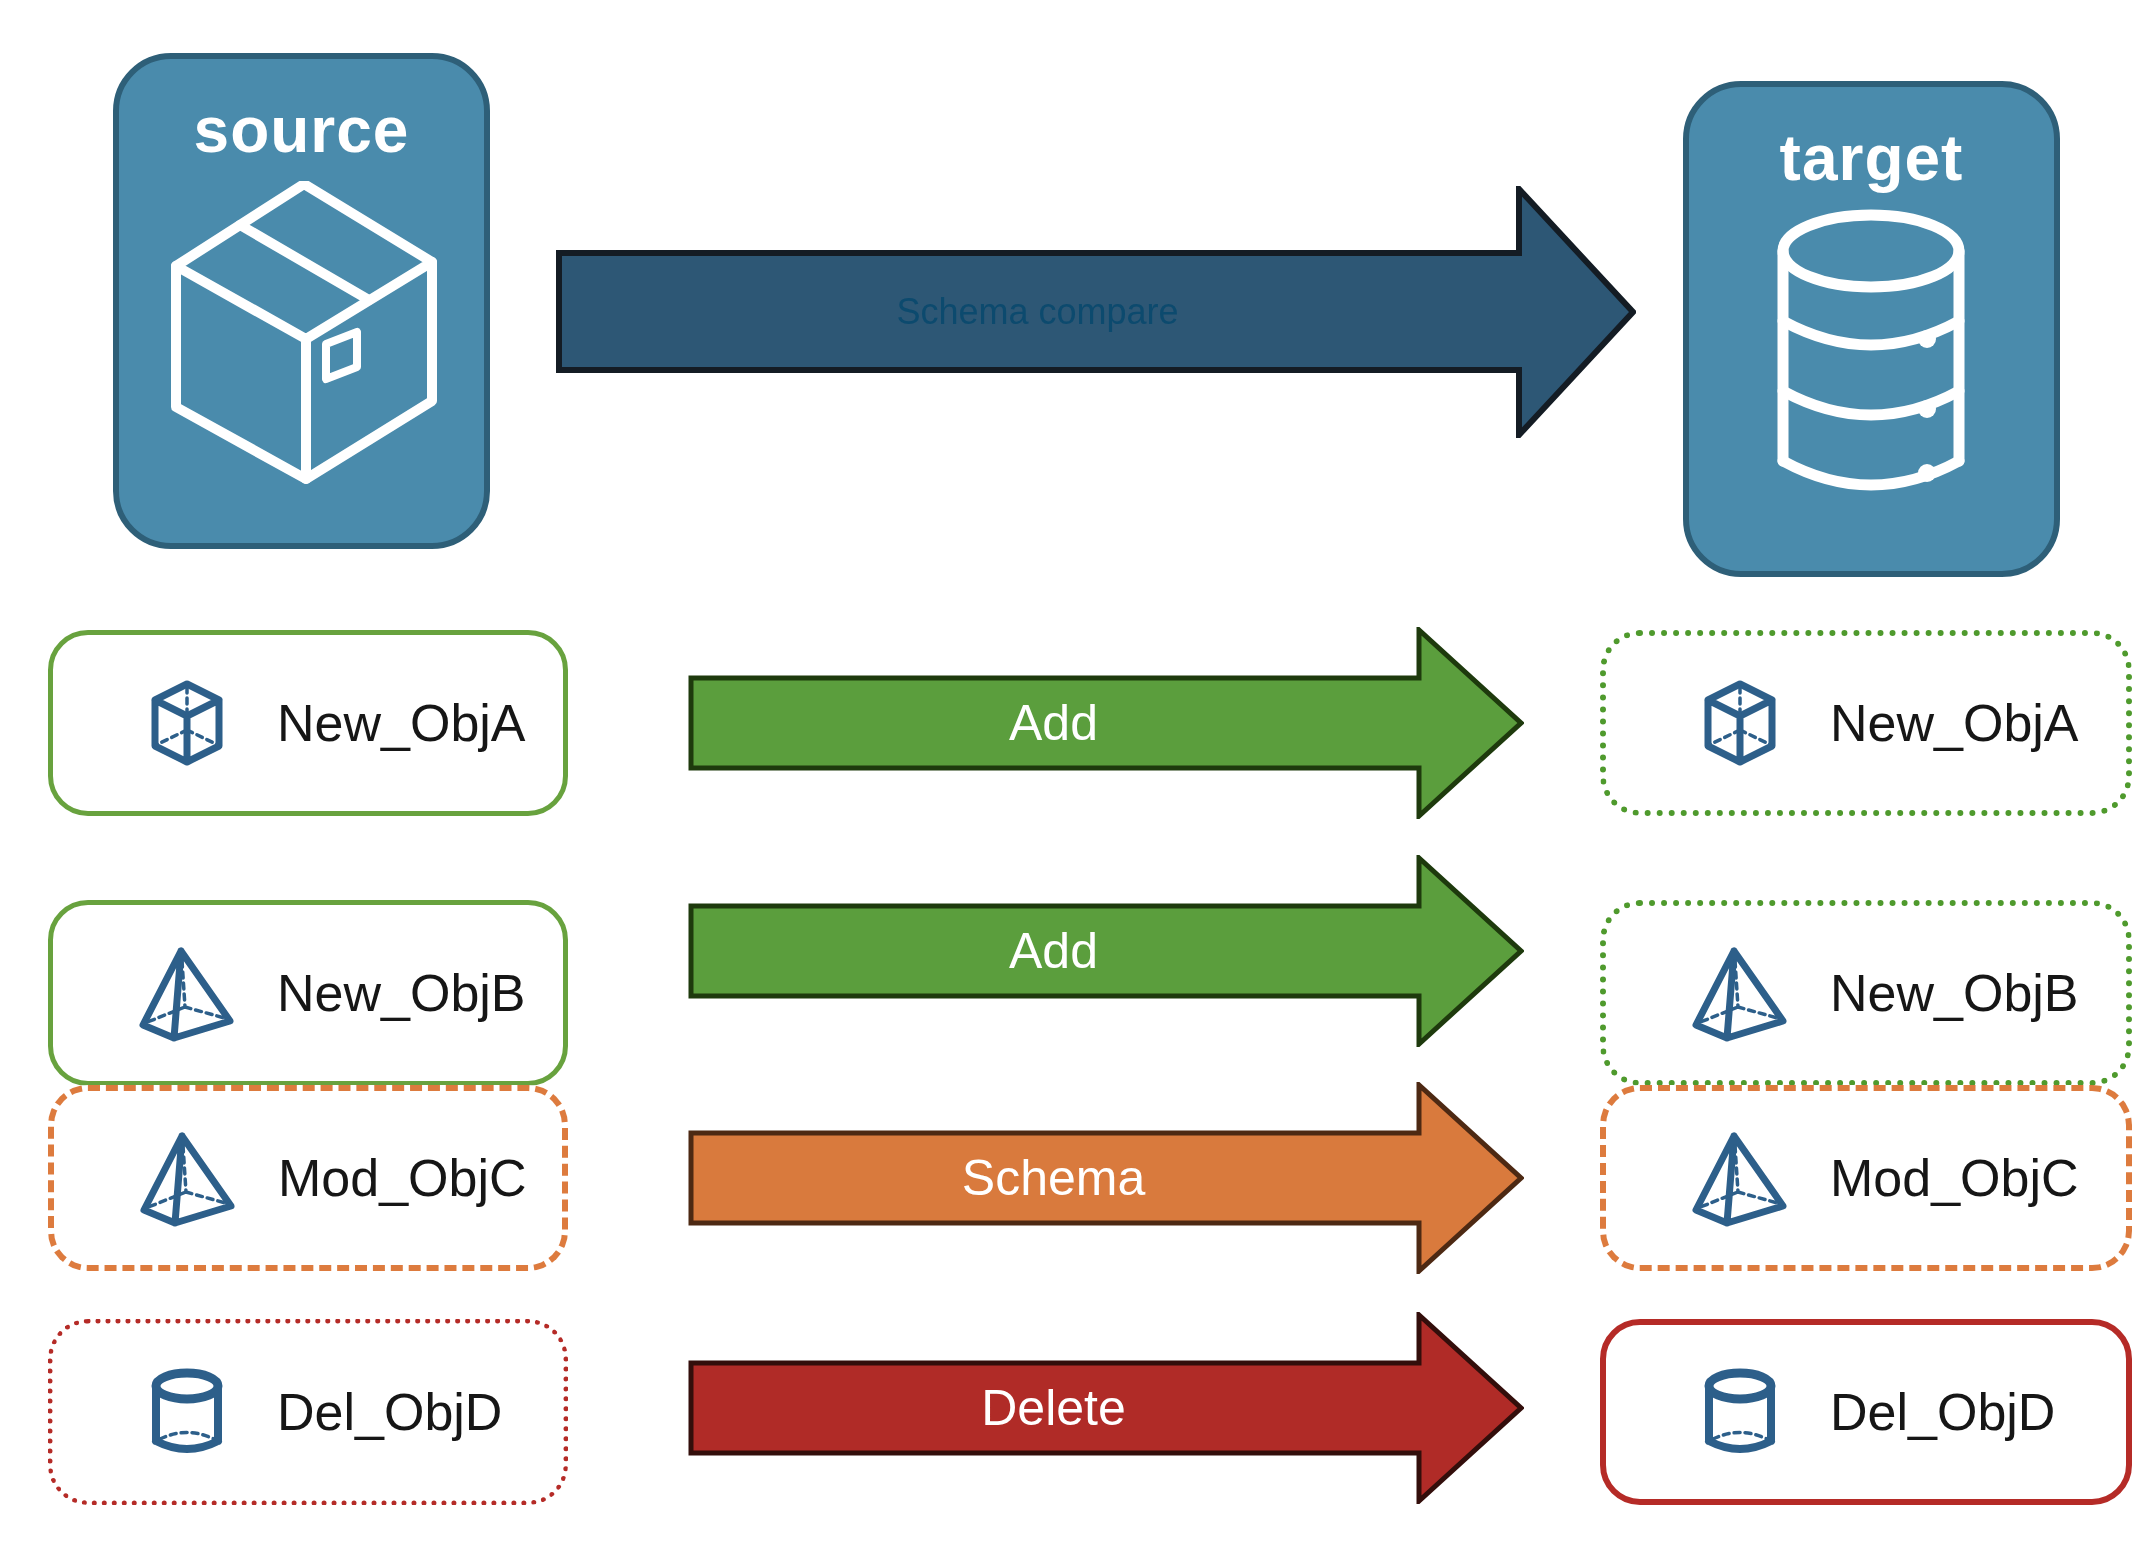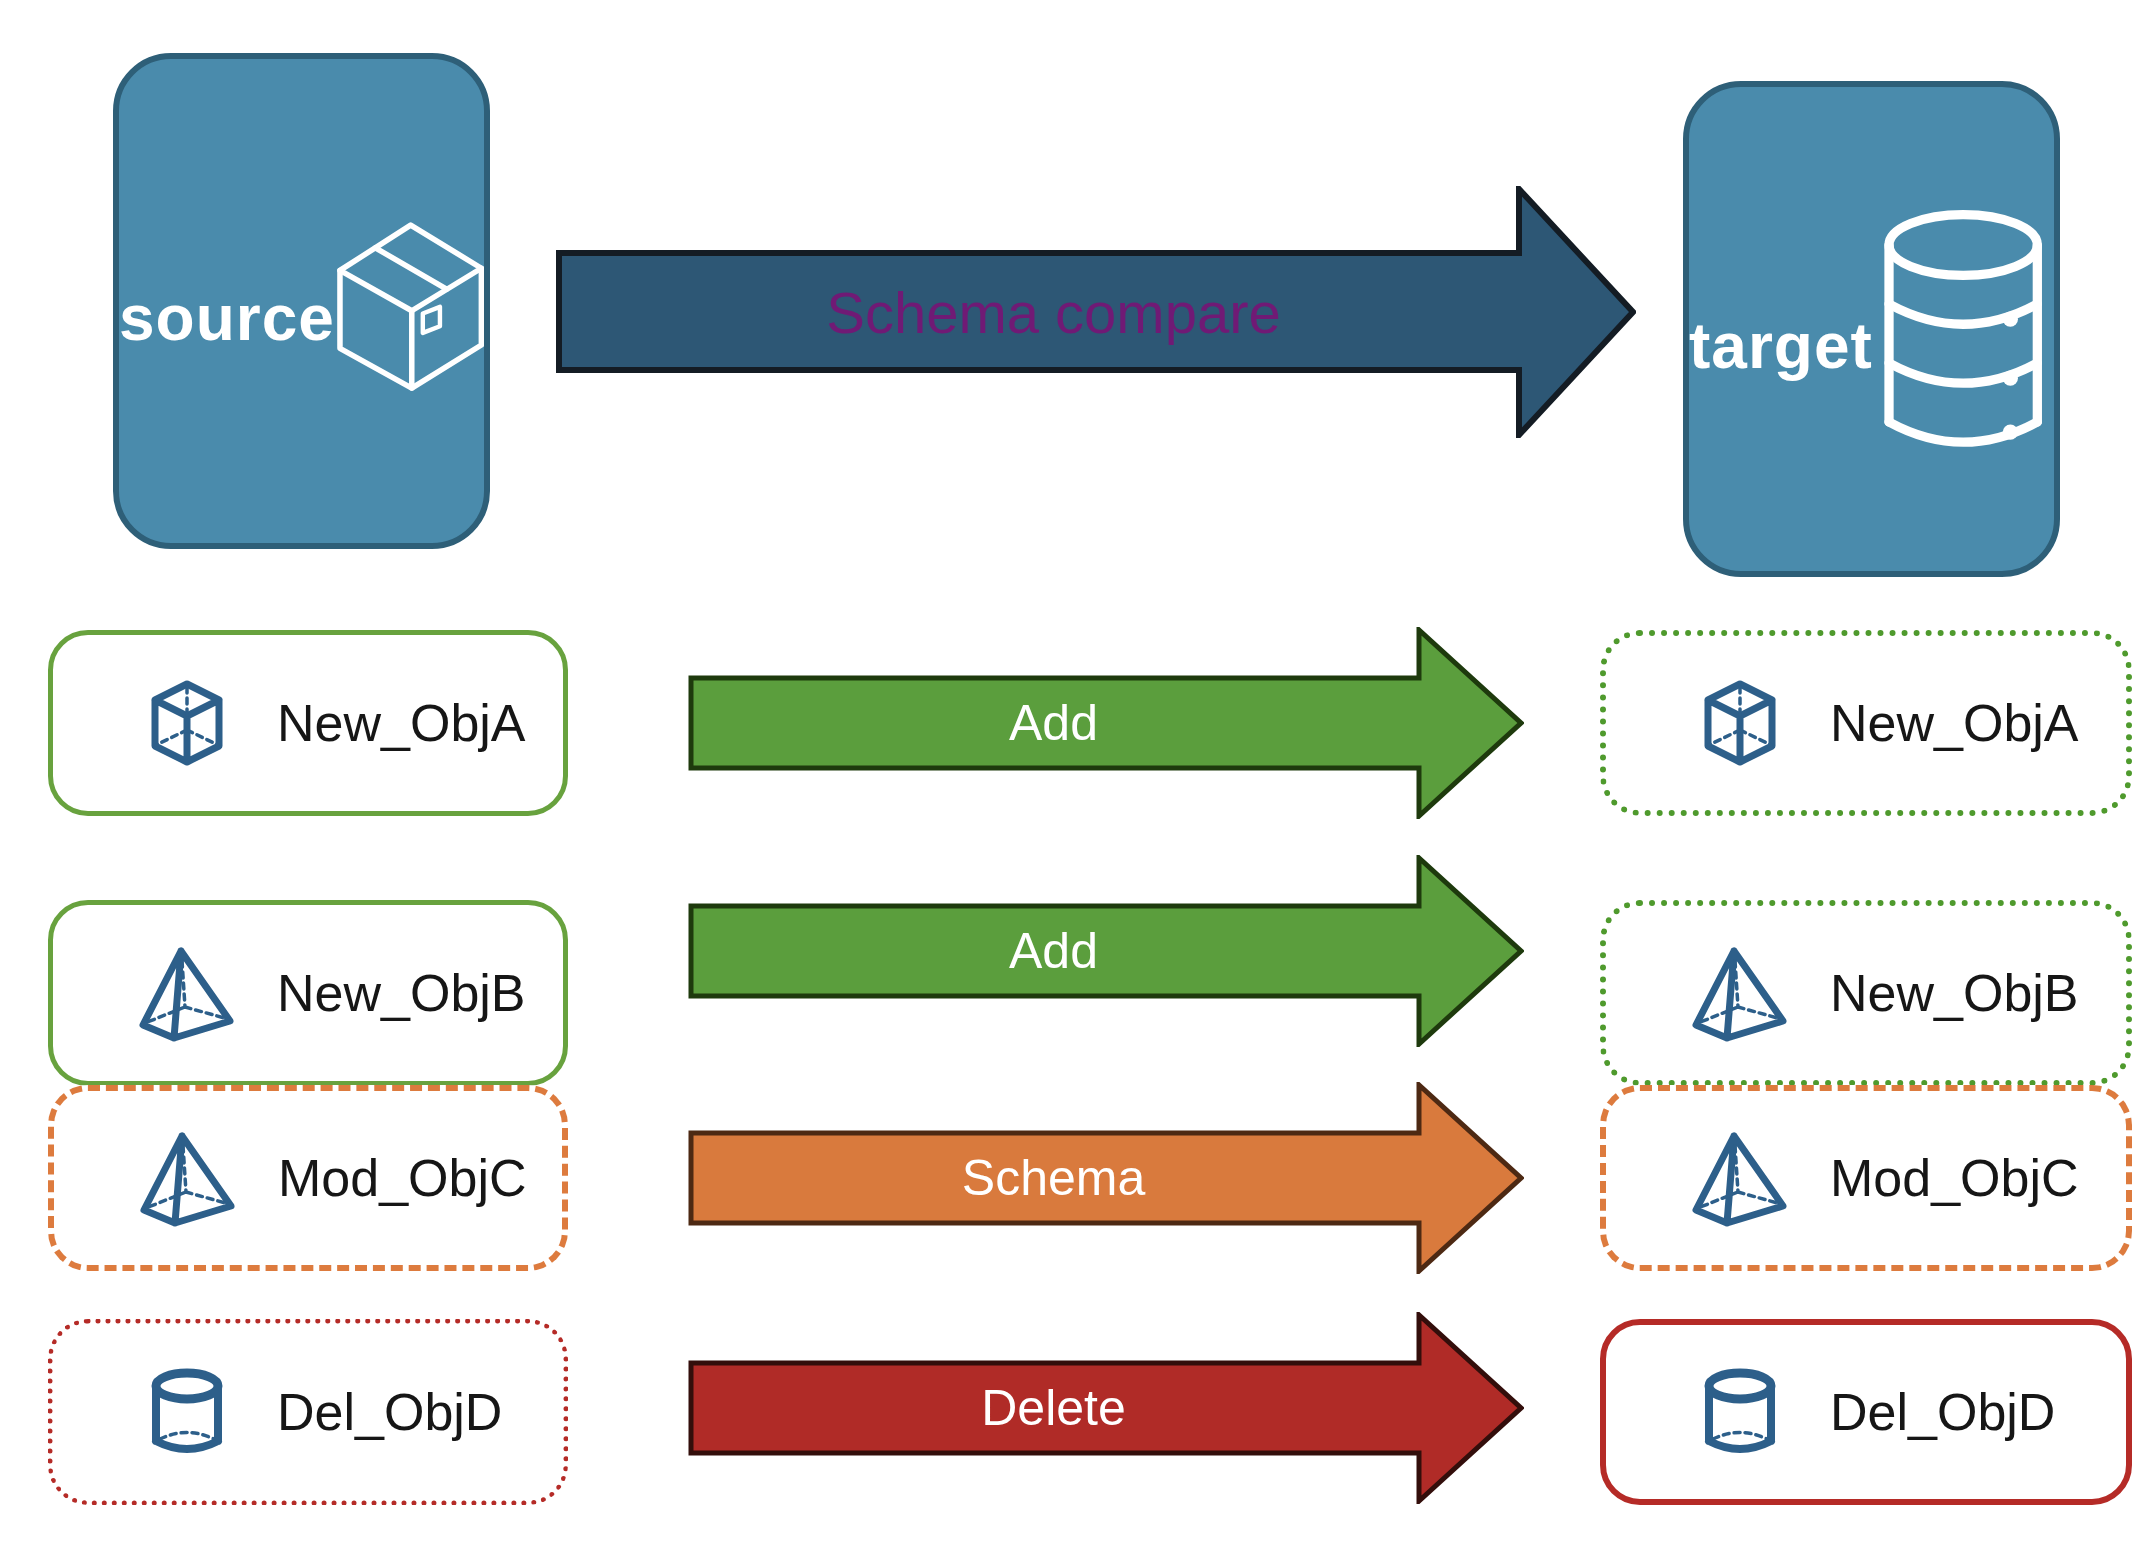--- a/index.html
+++ b/index.html
@@ -3,35 +3,35 @@
 <meta charset="utf-8">
 <style>
   html,body { margin:0; padding:0; background:#ffffff; }
   body { font-family:"Liberation Sans", sans-serif; }
   #canvas { position:relative; width:2150px; height:1550px; background:#ffffff; overflow:hidden; }
 
   
   .node {
     position:absolute; width:377px; height:496px; box-sizing:border-box;
     background:#4a8bac; border:6px solid #2e5f78; border-radius:58px;
-    display:flex; flex-direction:row; align-items:center;
+    display:flex; flex-direction:column; align-items:center;
   }
   #source-node { left:113px; top:53px; }
   #target-node { left:1683px; top:53px;margin-top:28px; }
   .node-label {
     margin-top:34px; font-size:64px; font-weight:bold; color:#ffffff; letter-spacing:1px;
   }
   .node-icon { margin-top:14px; }
 
   
   .flow-arrow-svg { position:absolute; left:556px; top:186px; }
   .flow-arrow-label {
-    position:absolute; left:572px; top:186px; width:963px; height:252px;
+    position:absolute; left:556px; top:186px; width:963px; height:252px;
     display:flex; align-items:center; justify-content:center;
-    color:#701a75; font-size:58px;
+    color:#0c4a6e; font-size:36px;
   }
 
   
   .obj-box {
     position:absolute; height:186px; box-sizing:border-box; border-radius:40px;
     background:#ffffff; display:flex; align-items:center; padding-left:84px; gap:40px;
   }
   .obj-box.left  { left:48px;  width:520px; }
   .obj-box.right { left:1600px; width:532px; }
   .row-0 { top:630px; } .row-1 { top:900px; } .row-2 { top:1085px; } .row-3 { top:1319px; }

